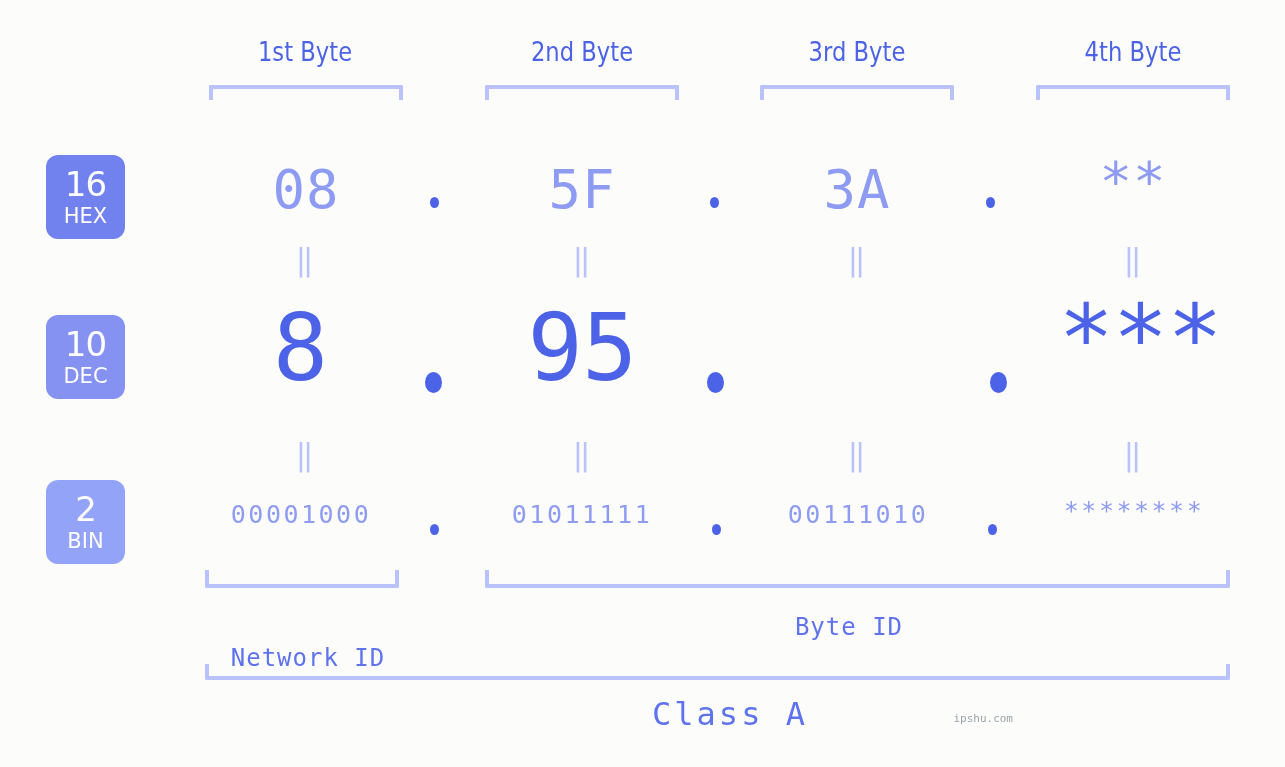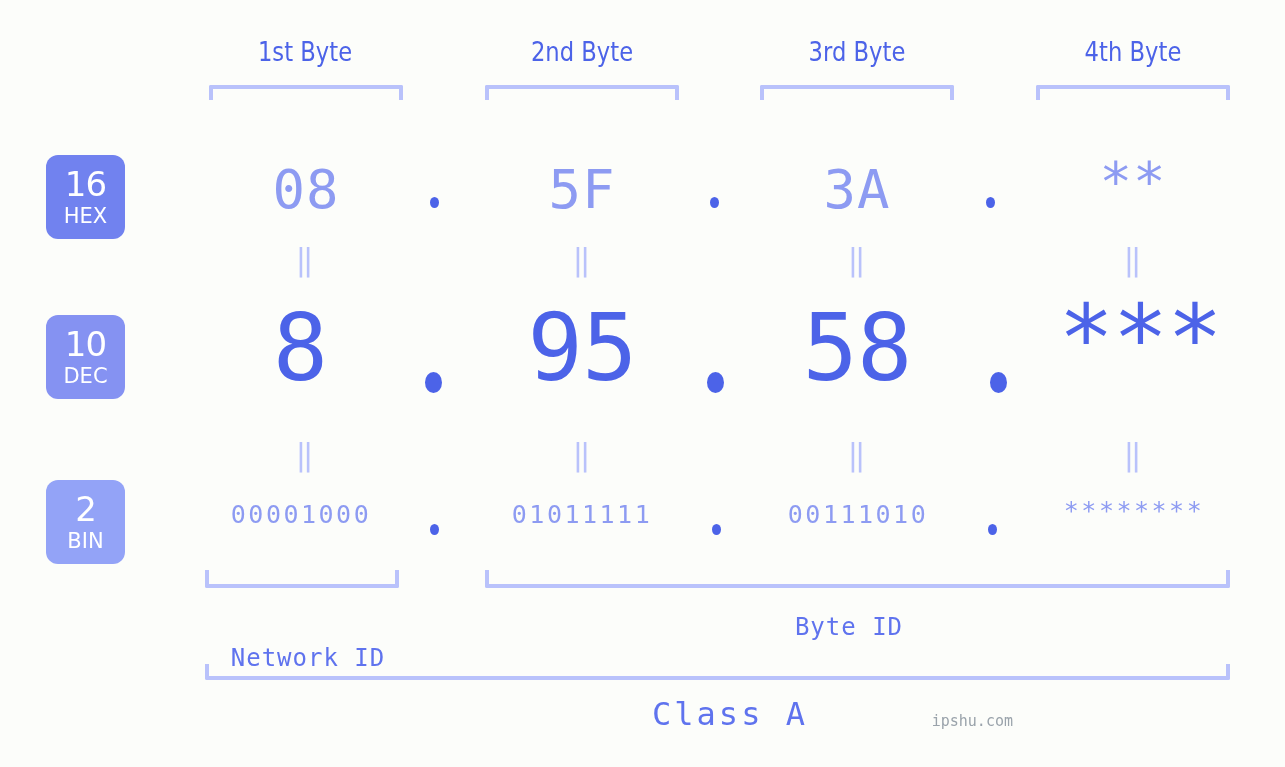--- a/index.html
+++ b/index.html
@@ -126,21 +126,21 @@
     color: #5f73ee;
     font-family: "DejaVu Sans Mono", monospace;
     font-size: 32px;
     letter-spacing: 3px;
     white-space: nowrap;
   }
   .watermark {
     position: absolute;
     color: #9aa3ab;
     font-family: "DejaVu Sans Mono", monospace;
-    font-size: 15px;
+    font-size: 11px;
     letter-spacing: 0px;
     white-space: nowrap;
   }
 </style>
 </head>
 <body>
 
 <div class="stage">
 
   <div class="byte-header" style="left:205px; top:36px; width:200px;">1st Byte</div>
@@ -173,21 +173,20 @@
 
   <div class="badge" style="left:46px; top:315px; height:84px; background:#8592f2;">
     <span class="num">10</span>
     <span class="name">DEC</span>
   </div>
 
   <div class="val dec-val" style="left:200px; top:295px; width:200px;">8</div>
   <div class="dot dot-lg" style="left:425px; top:372px;"></div>
   <div class="val dec-val" style="left:482px; top:295px; width:200px;">95</div>
   <div class="dot dot-lg" style="left:707px; top:372px;"></div>
-  <div class="val dec-val" style="left:757px; top:295px; width:200px;">58</div>
   <div class="dot dot-lg" style="left:990px; top:372px;"></div>
   <div class="val dec-val" style="left:1035px; top:286px; width:210px;">***</div>
 
   <div class="eqsep" style="left:255px; top:440px; width:100px;">‖</div>
   <div class="eqsep" style="left:532px; top:440px; width:100px;">‖</div>
   <div class="eqsep" style="left:807px; top:440px; width:100px;">‖</div>
   <div class="eqsep" style="left:1083px; top:440px; width:100px;">‖</div>
 
   <div class="badge" style="left:46px; top:480px; height:84px; background:#93a3f7;">
     <span class="num">2</span>

